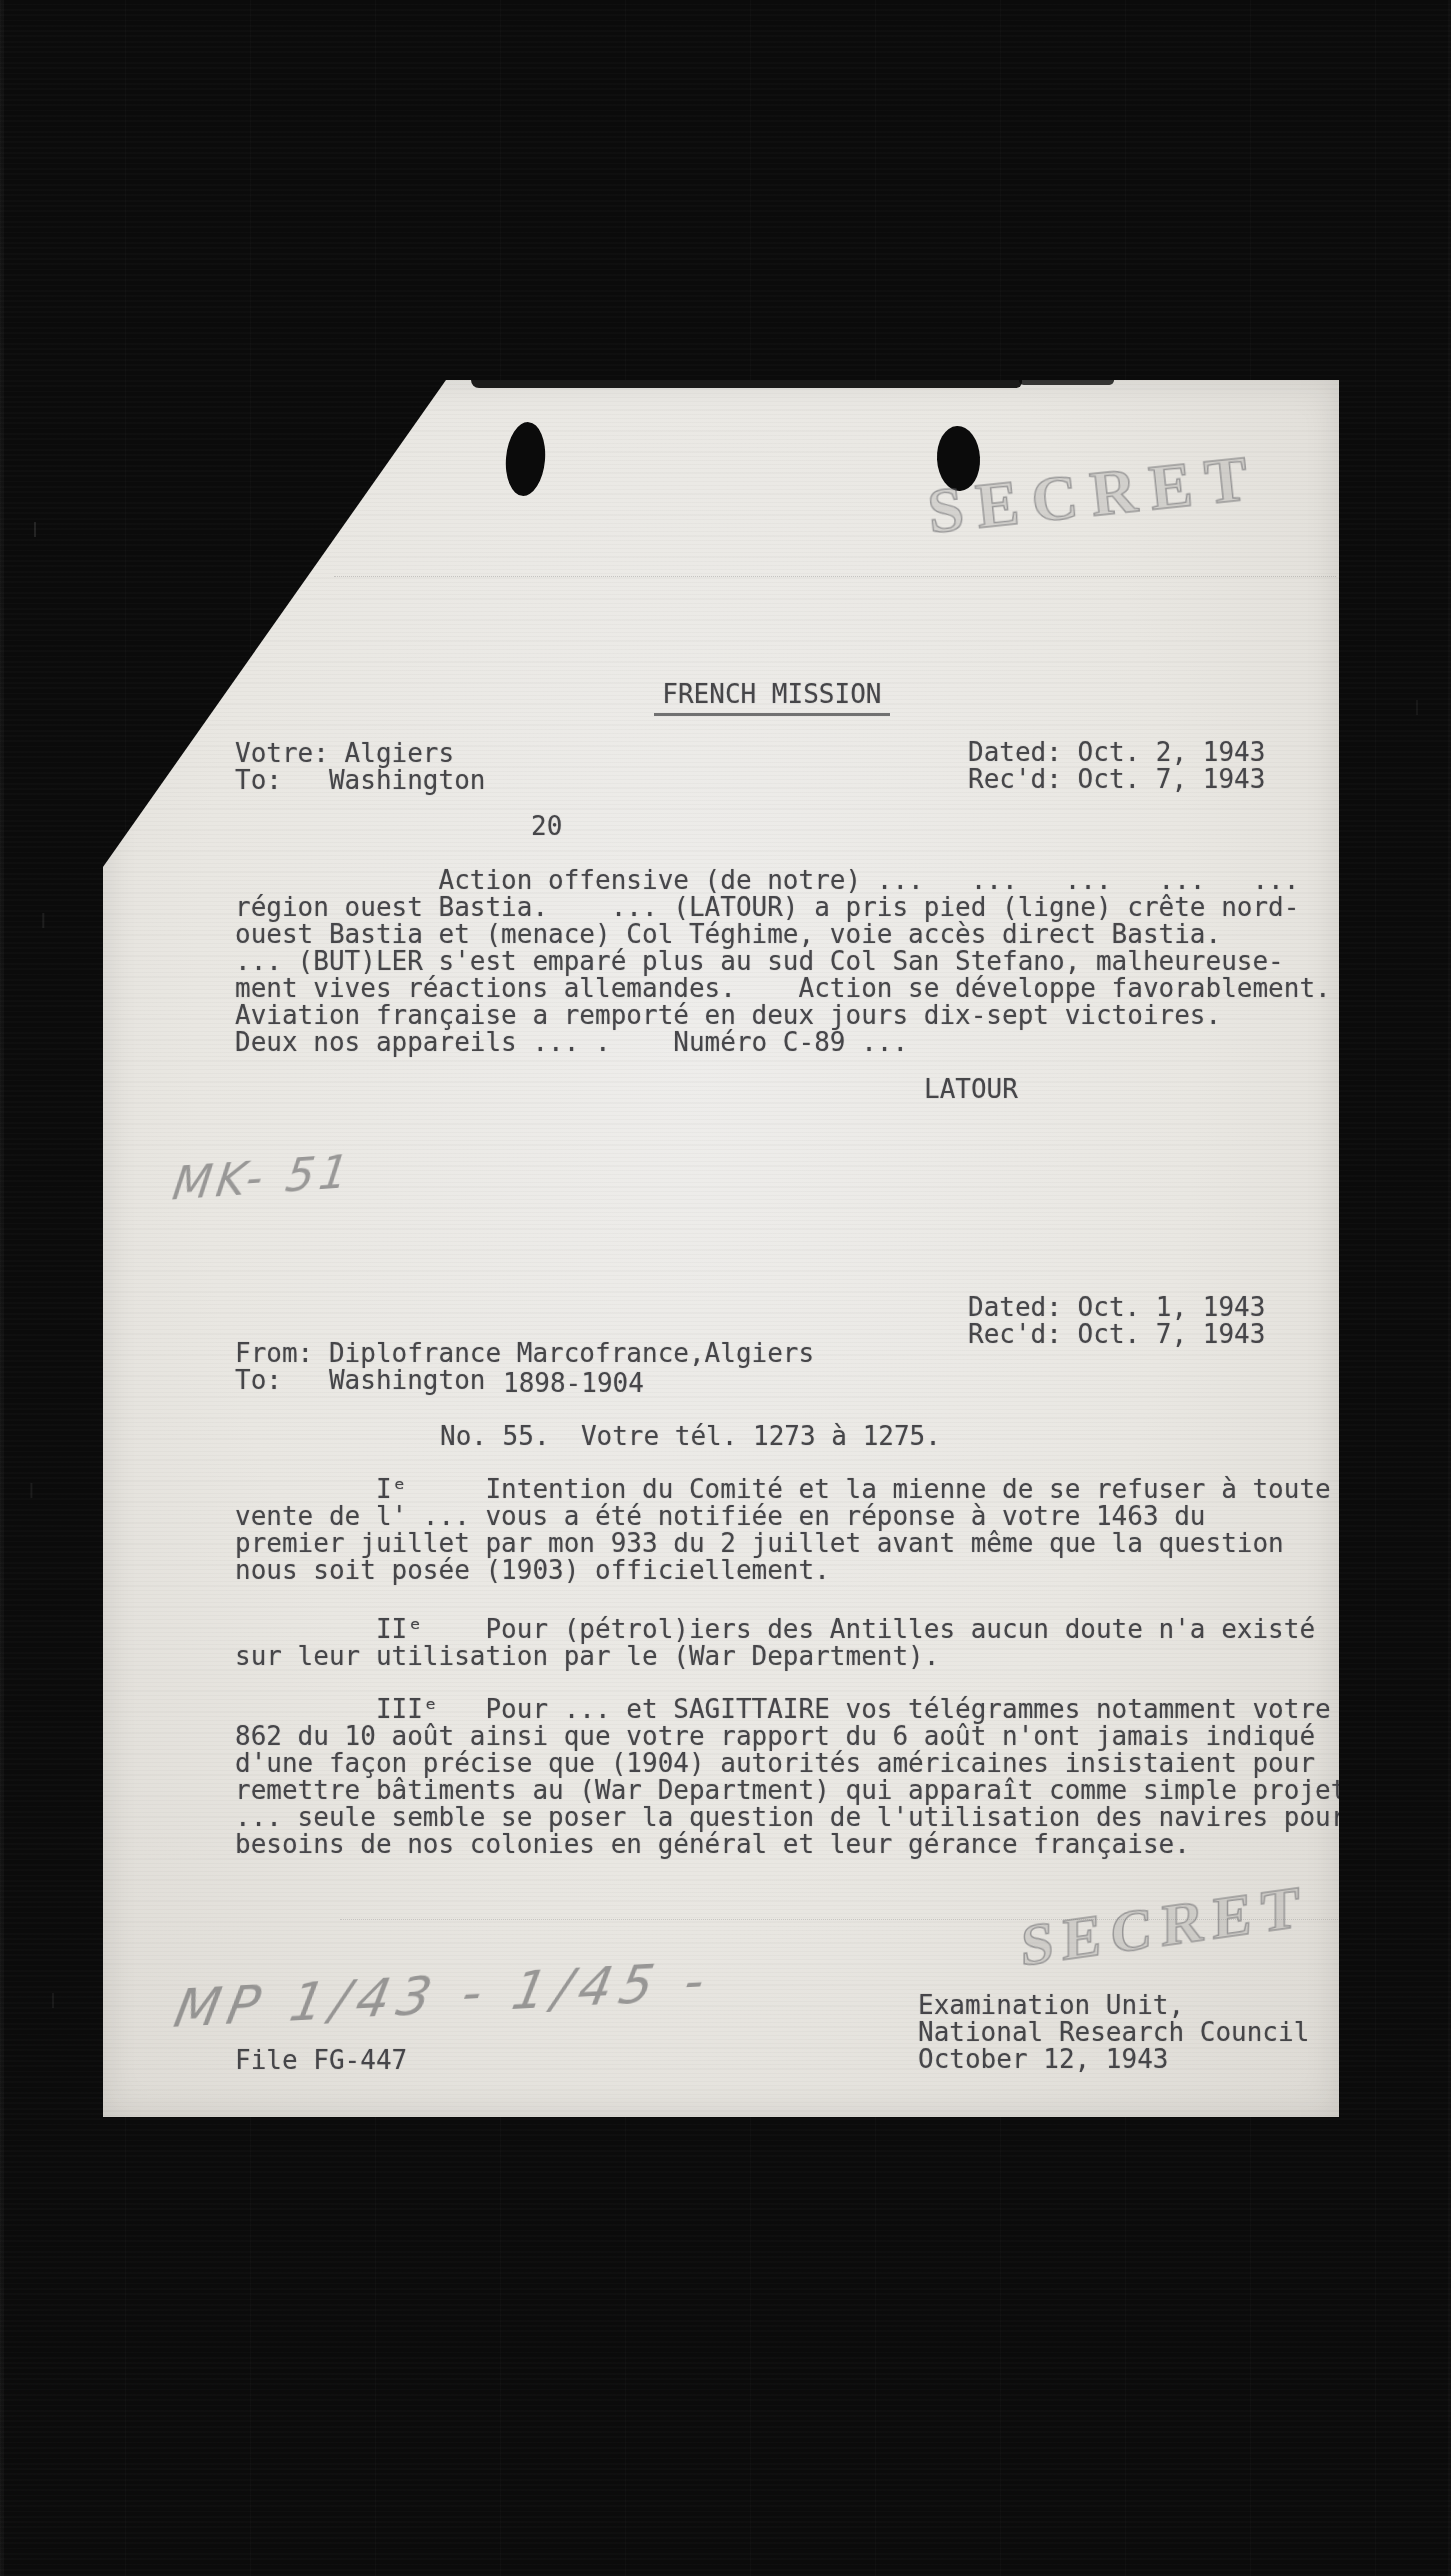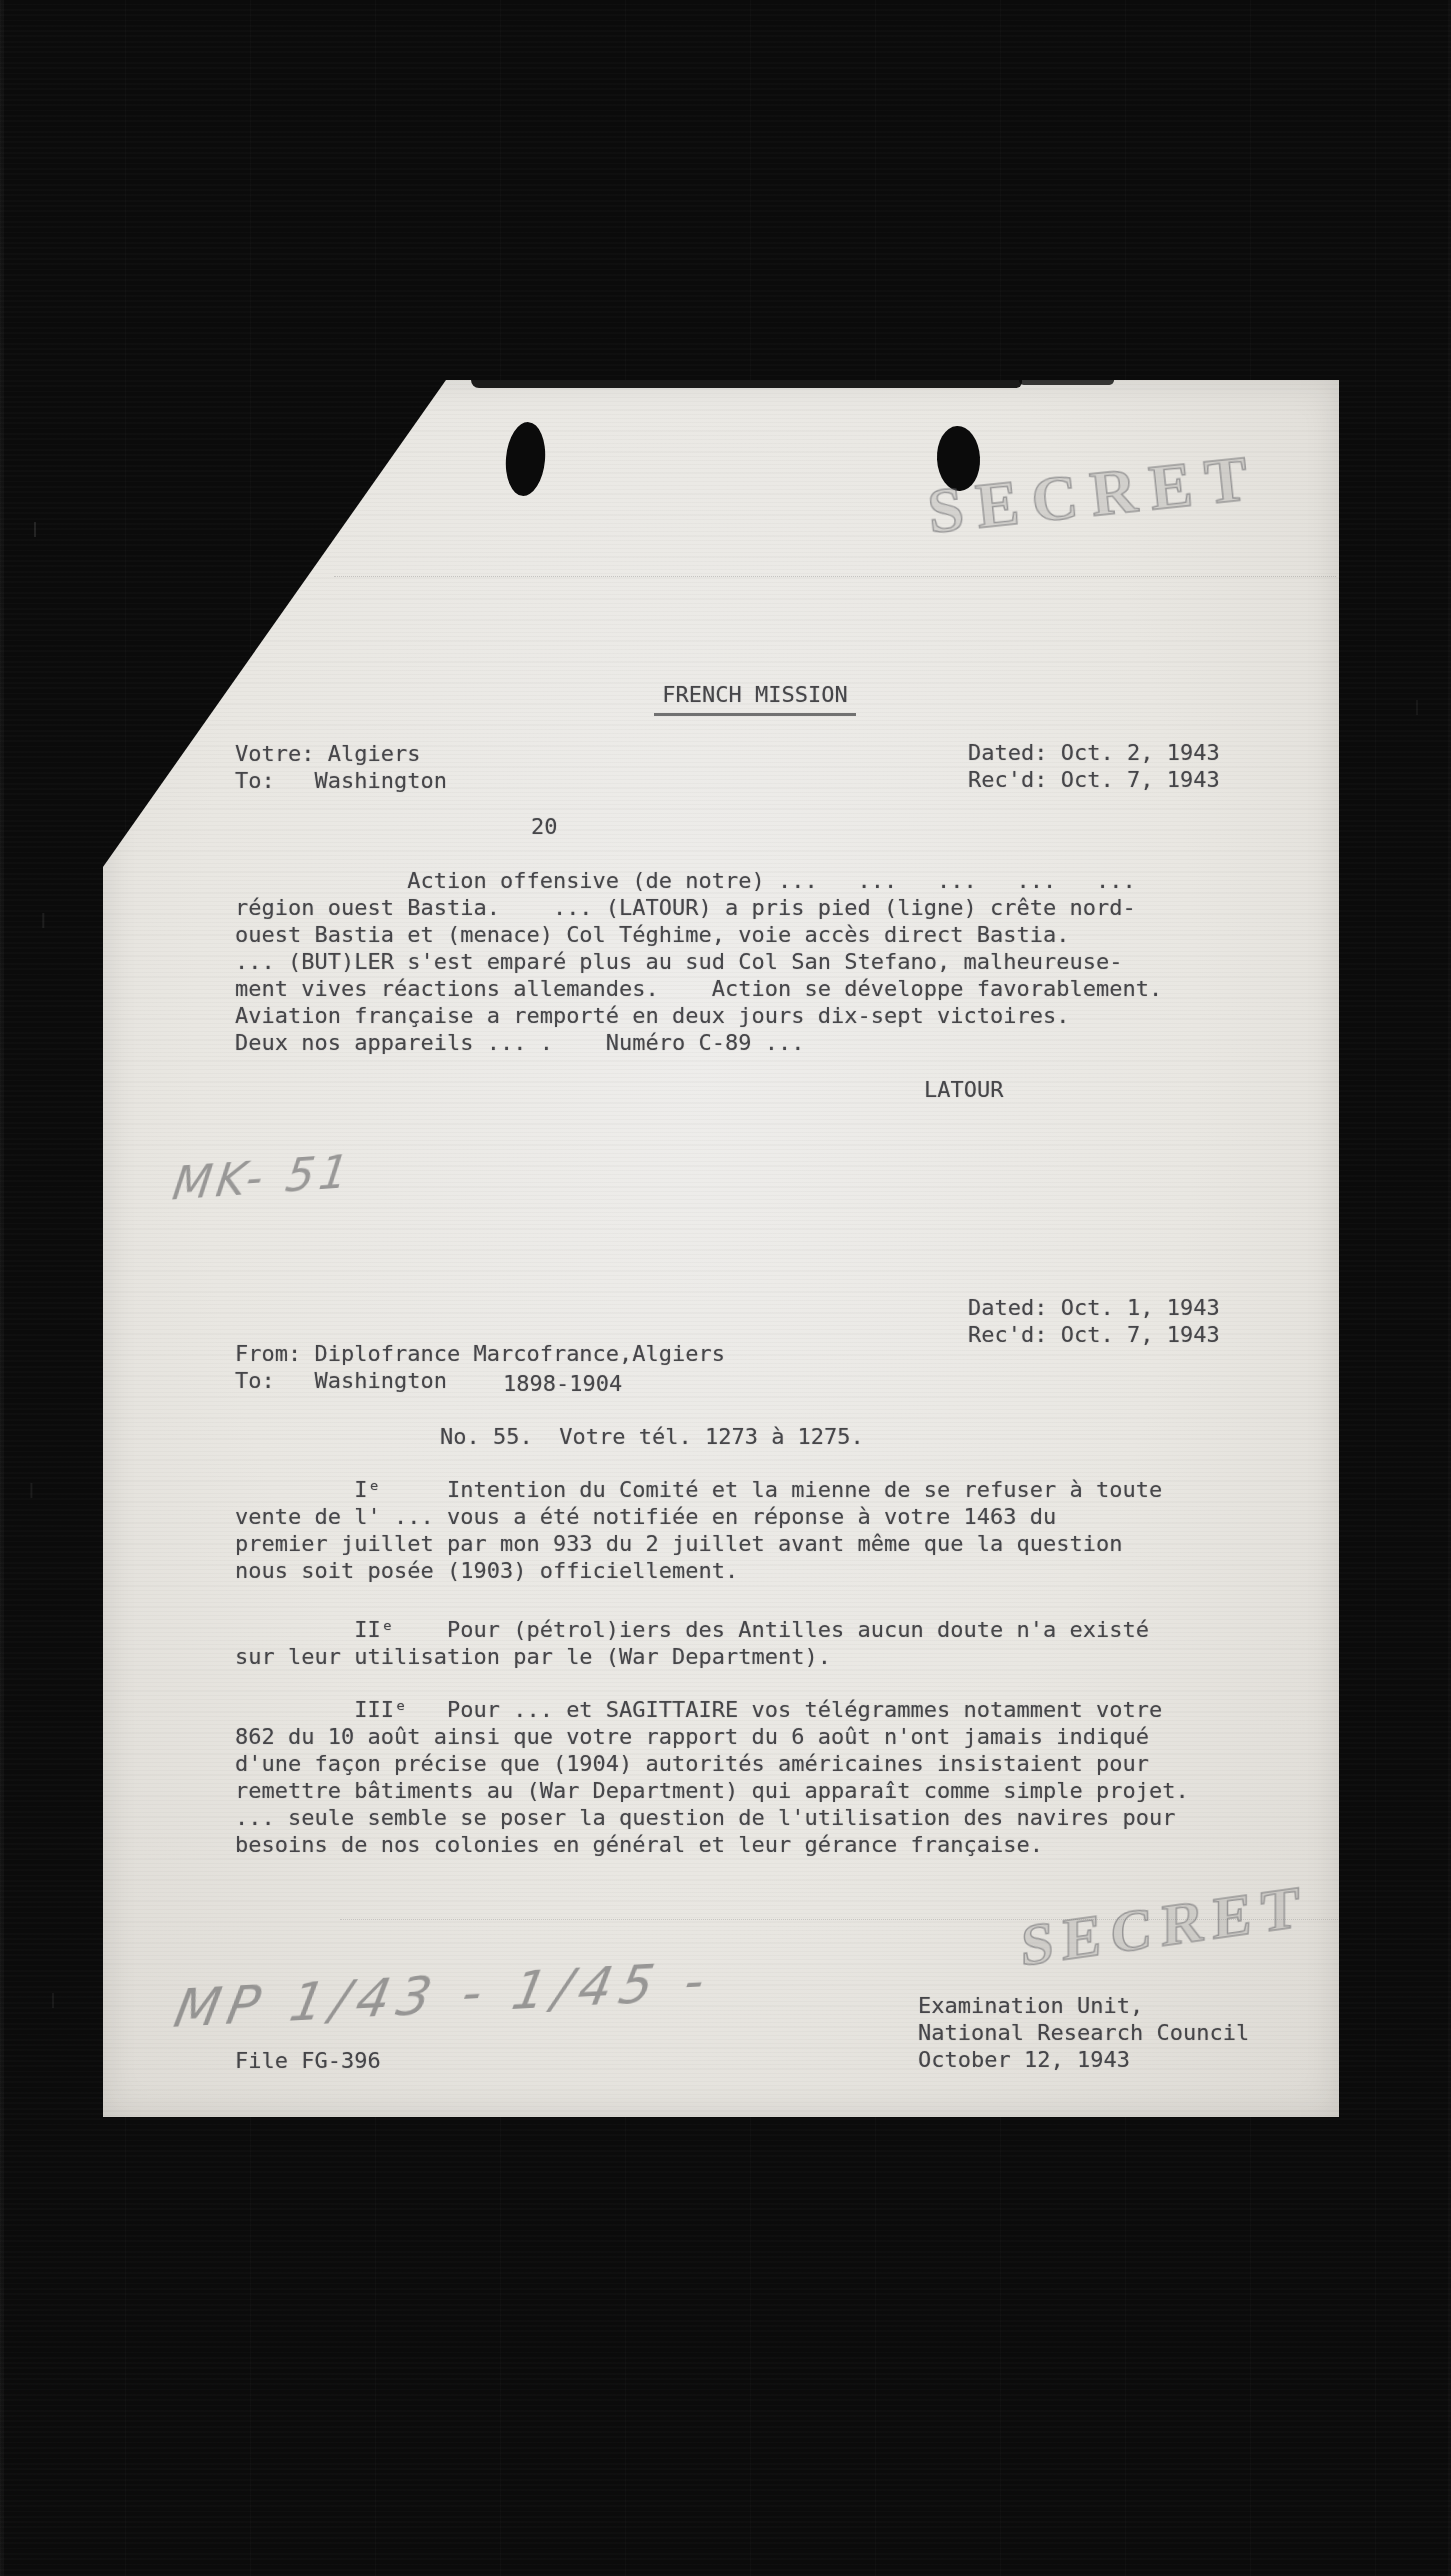--- a/index.html
+++ b/index.html
@@ -32,21 +32,21 @@
     box-shadow: inset 0 0 36px rgba(0,0,0,0.10);
   }
   .smudge-top{position:absolute;left:368px;top:0;width:551px;height:7.7px;background:#0a0a0a;border-radius:0 0 7.1px 9.5px;opacity:.92;}
   .smudge-top2{position:absolute;left:916px;top:0;width:95px;height:4.7px;background:#0a0a0a;border-radius:0 0 4.7px 4.7px;opacity:.8;}
   .hole{position:absolute;background:#0b0b0b;border-radius:50%;}
   .hole-1{left:403px;top:42px;width:39px;height:74px;transform:rotate(5deg);}
   .hole-2{left:834px;top:46px;width:43px;height:65px;transform:rotate(-3deg);}
   .typed{
     position:absolute;white-space:pre;
     font-family:"DejaVu Sans Mono","DejaVu Sans",monospace;
-    font-size:22px;line-height:27px;color:#3a3a3e;
+    font-size:26px;line-height:27px;color:#3a3a3e;
     text-shadow:0 0 1.2px rgba(58,58,62,0.40);
     opacity:.93;
   }
   .lh46{line-height:27px;}
   .title{
     left:551px;top:301px;padding:0 8.3px 4.7px;
     border-bottom:3.6px solid rgba(52,52,56,0.72);
   }
   .stamp{
     position:absolute;font-family:"Liberation Serif","DejaVu Serif",serif;font-weight:bold;
@@ -127,16 +127,16 @@
 d'une façon précise que (1904) autorités américaines insistaient pour
 remettre bâtiments au (War Department) qui apparaît comme simple projet.
 ... seule semble se poser la question de l'utilisation des navires pour
 besoins de nos colonies en général et leur gérance française.</div>
 
   <div class="pencil pencil-mp">MP 1/43 - 1/45 -</div>
 
   <div class="typed" style="left:815px;top:1612px;">Examination Unit,
 National Research Council
 October 12, 1943</div>
-  <div class="typed" style="left:132px;top:1667px;">File FG-396</div>
+  <div class="typed" style="left:132px;top:1667px;">File FG-447</div>
 
 </div>
 
 
 </body></html>

